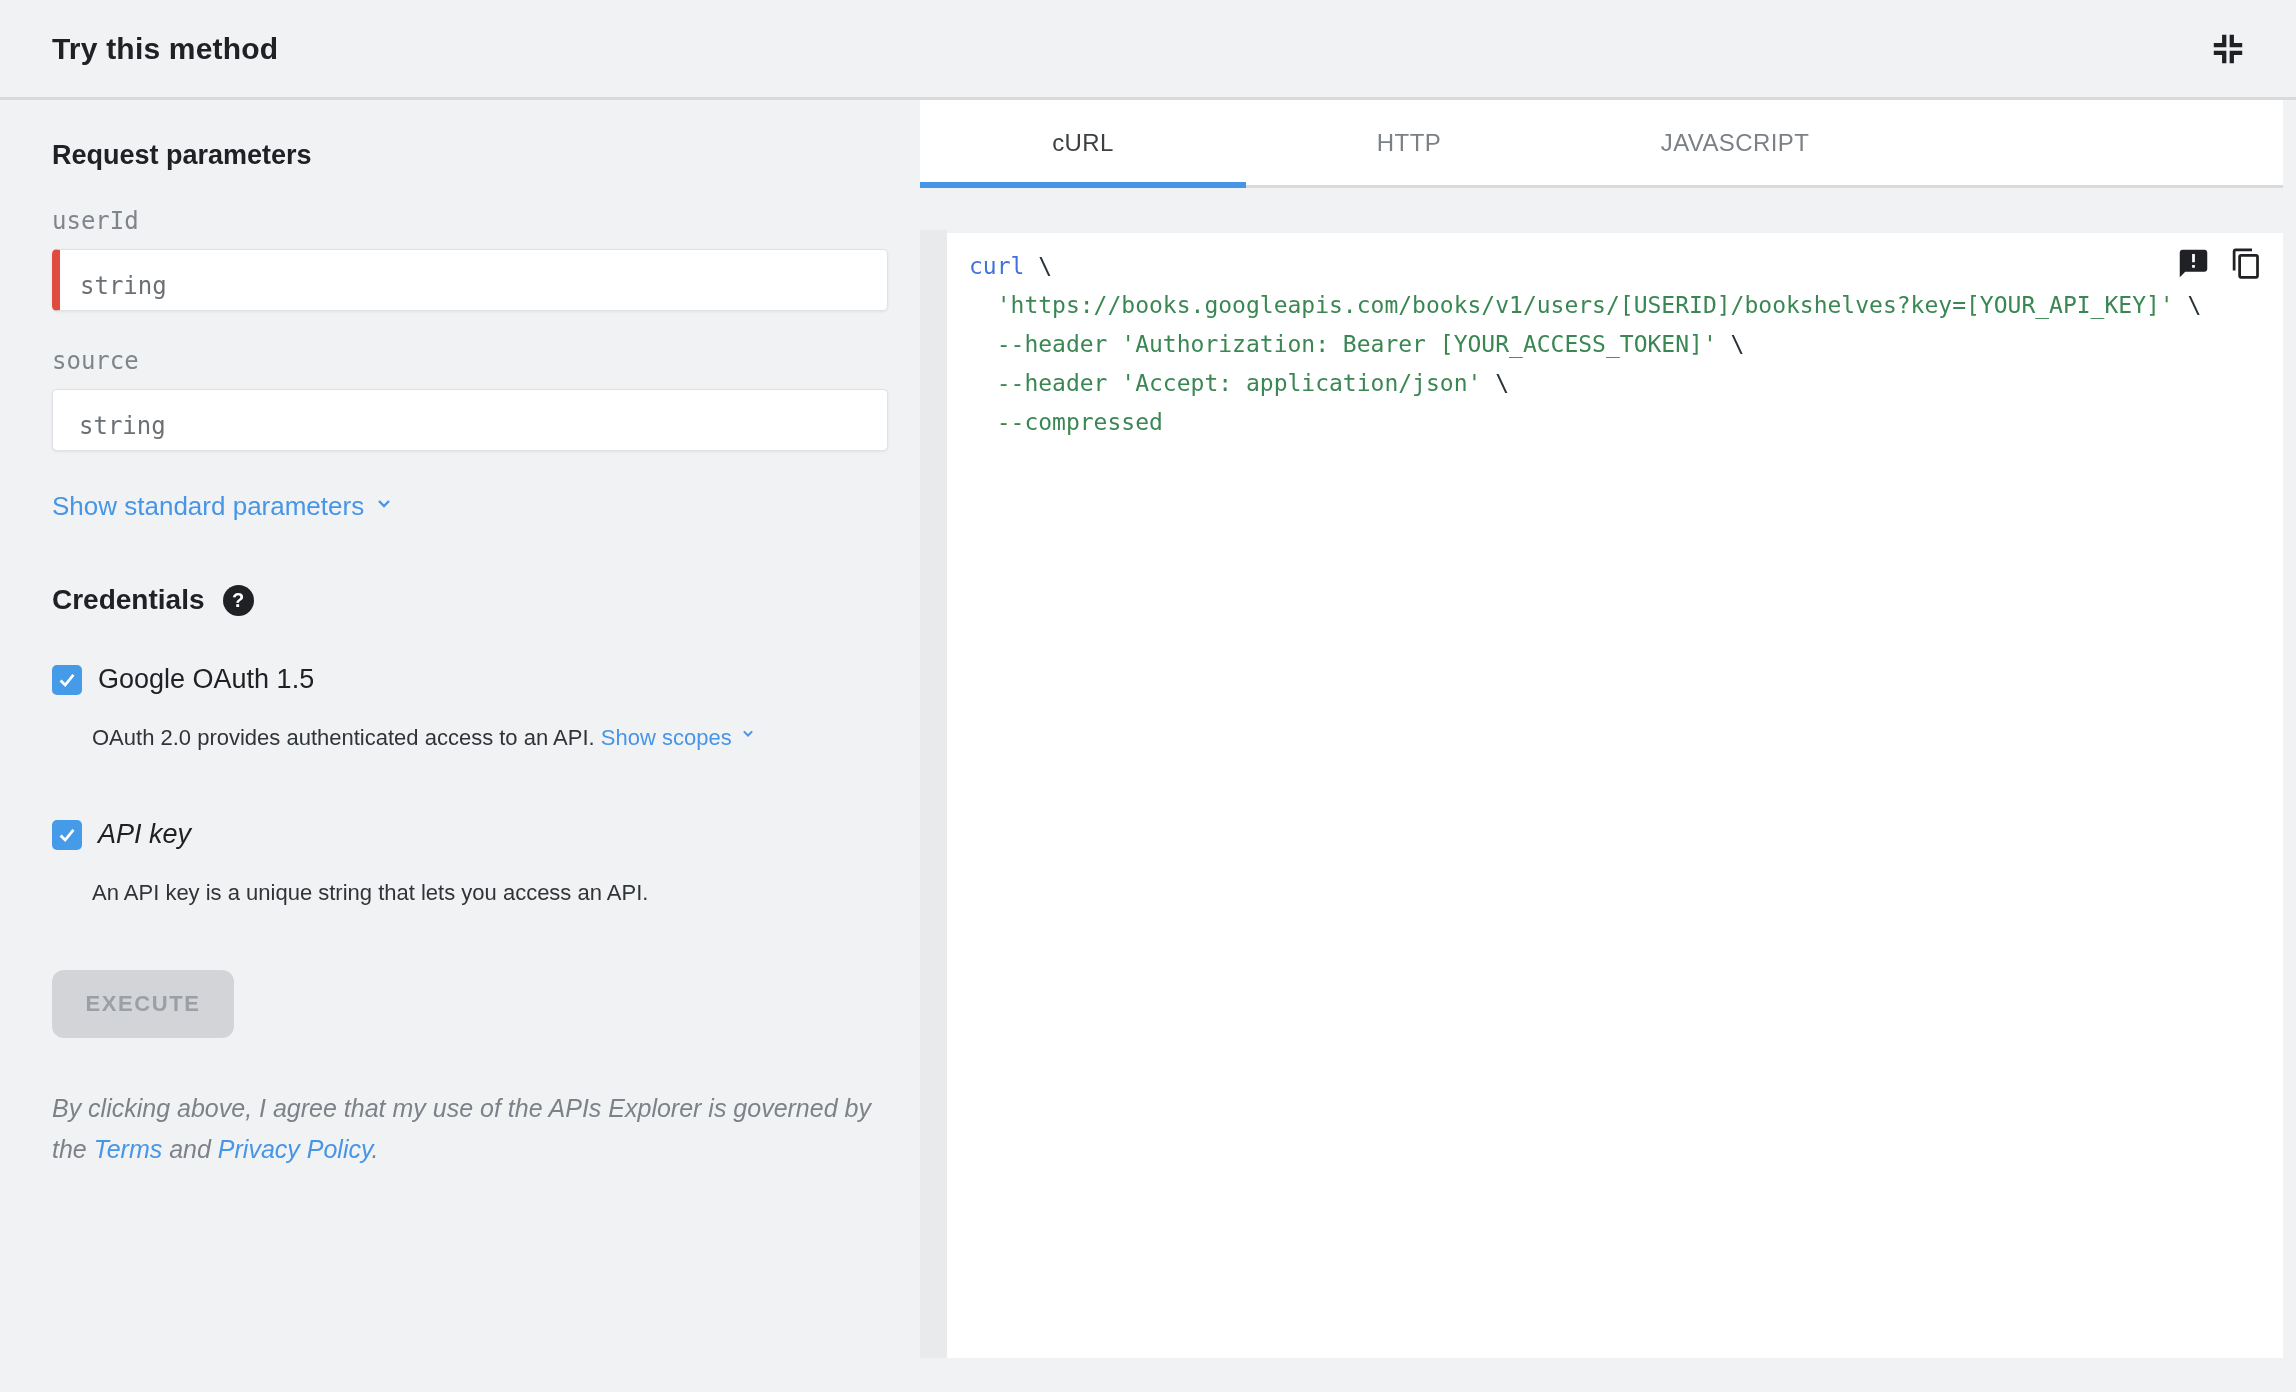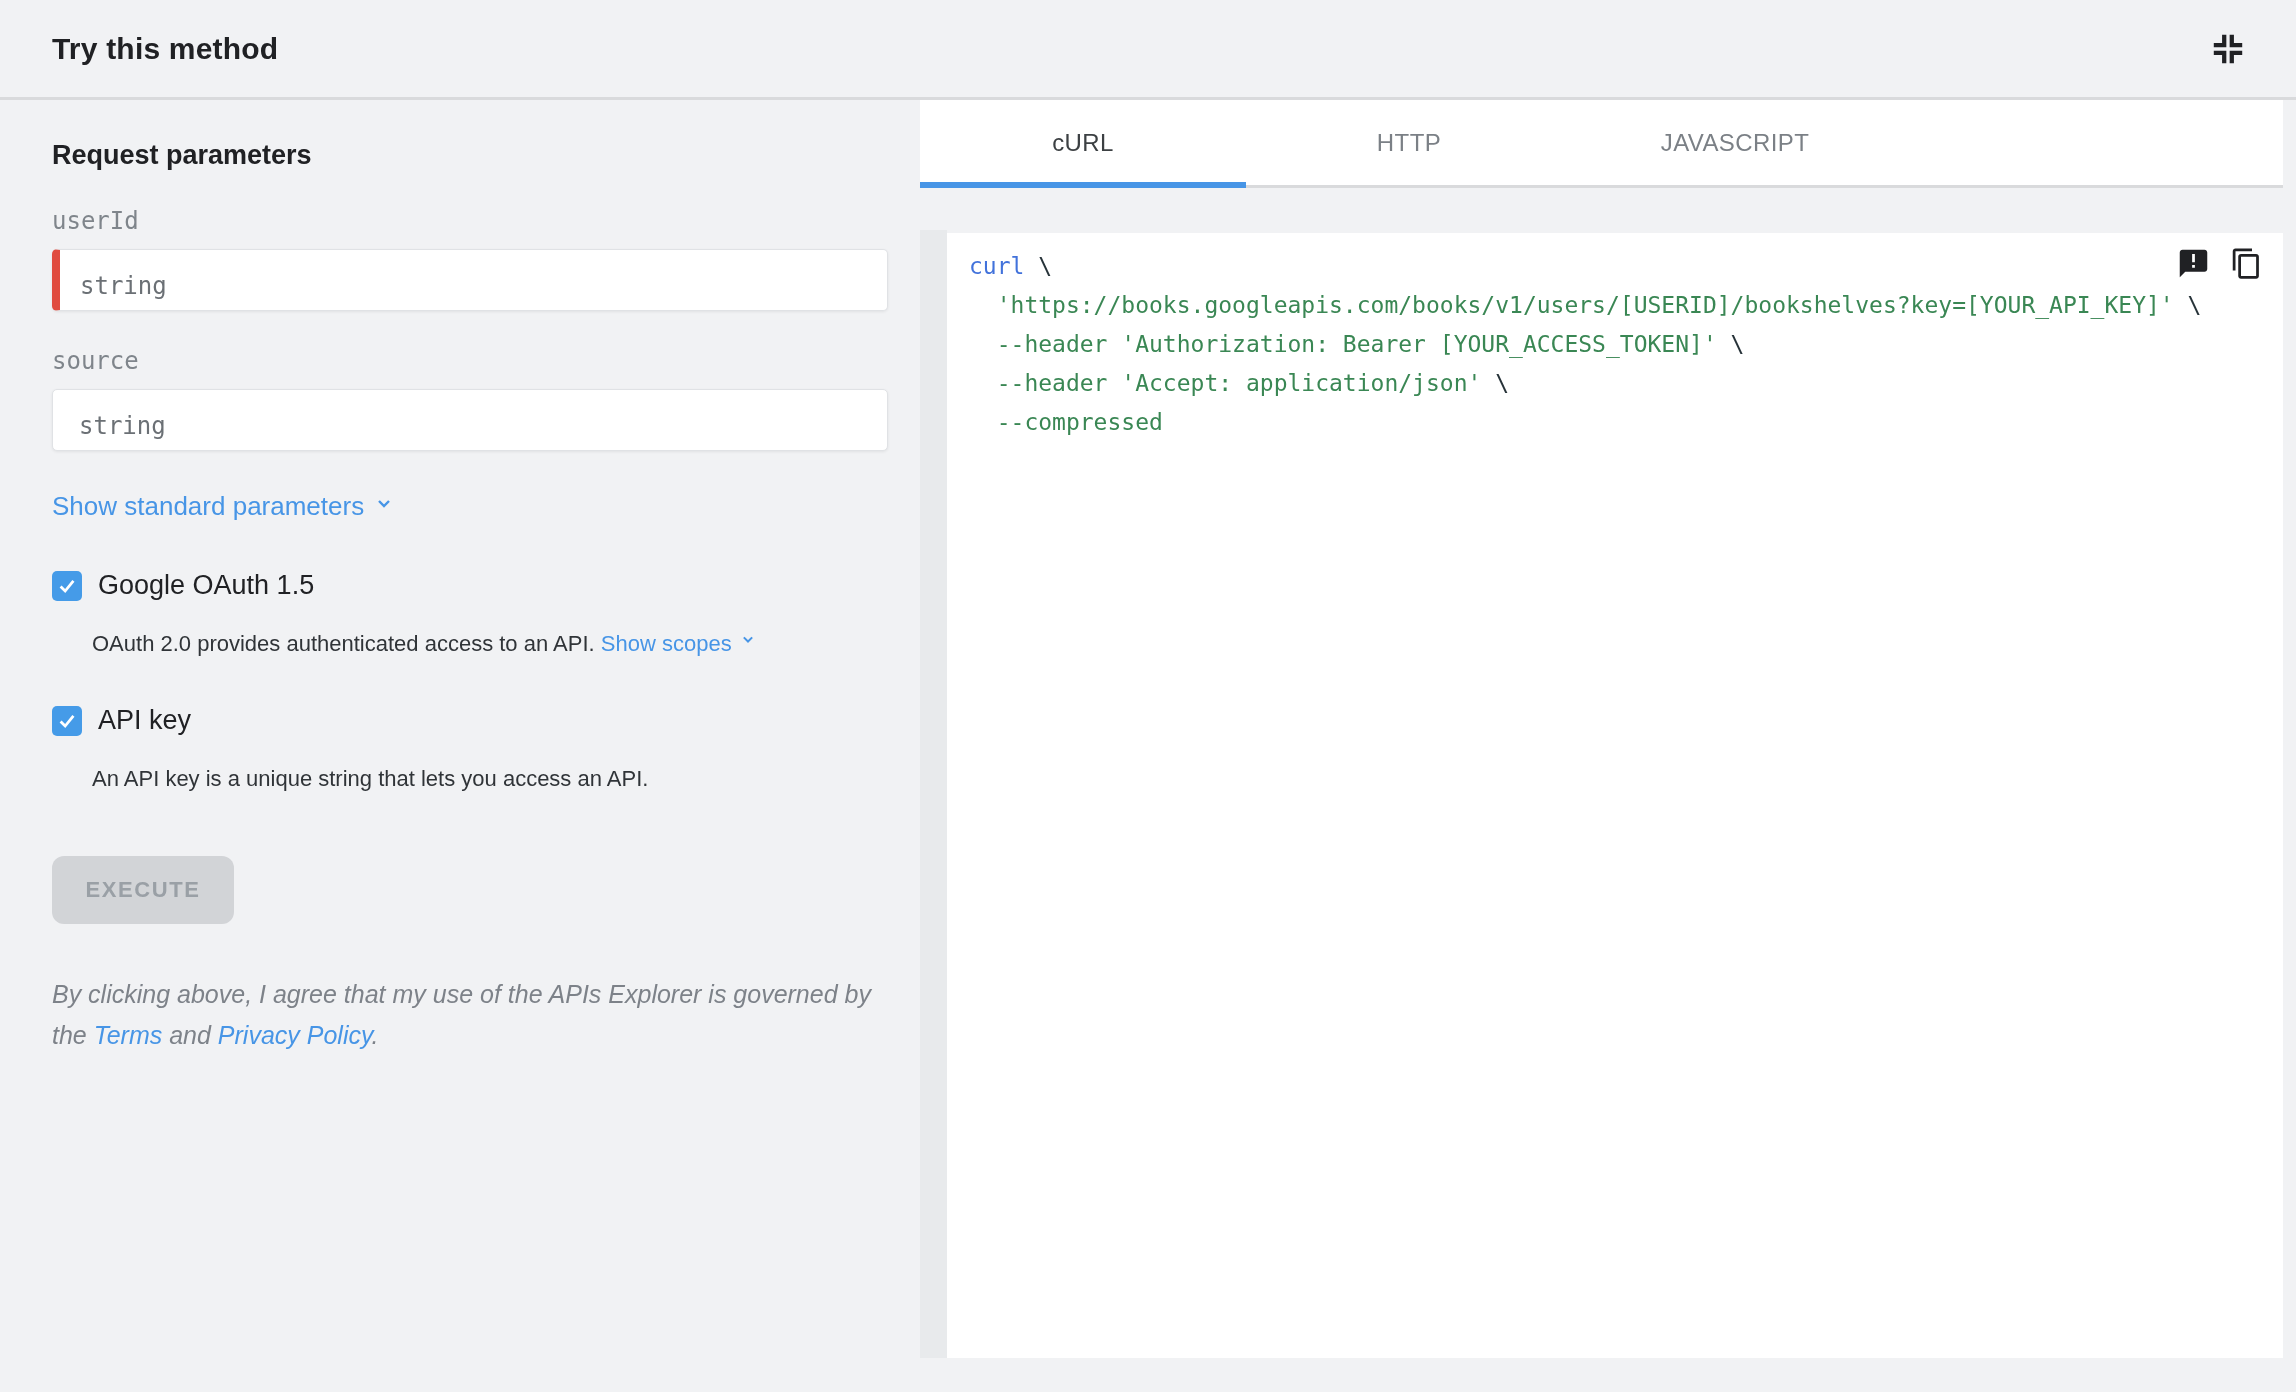--- a/index.html
+++ b/index.html
@@ -130,20 +130,24 @@
       <a class="link">
         <span>Show standard parameters</span>
         <span style="display:flex;">
           <svg width="24" height="24" viewBox="0 0 24 24">
               <path d="M7 10l5 5 5-5" fill="none" stroke="currentColor" stroke-width="2.4"></path>
             </svg>
         </span>
       </a>
     </div>
 
+    <div class="credentials-heading">
+      <span class="section-heading" style="font-size:28px;">Credentials</span>
+      <button class="help-circle">?</button>
+    </div>
 
     <div class="cred-row">
       <span class="checkbox" role="checkbox" aria-checked="true">
         <span style="display:flex;">
           <svg width="22" height="22" viewBox="0 0 24 24">
               <path d="M5 12.5l5 5 9-11" fill="none" stroke="#fff" stroke-width="3"></path>
             </svg>
         </span>
       </span>
       <span class="cred-label">Google OAuth 1.5</span>
@@ -153,21 +157,21 @@
       <a class="link">
         <span>Show scopes</span>
         <span style="display:inline-flex;vertical-align:middle;">
           <svg width="20" height="20" viewBox="0 0 24 24">
               <path d="M7 10l5 5 5-5" fill="none" stroke="currentColor" stroke-width="2.4"></path>
             </svg>
         </span>
       </a>
     </div>
 
-    <div class="cred-row" style="margin-top:46px;">
+    <div class="cred-row" style="margin-top:66px;font-style:italic;">
       <span class="checkbox" role="checkbox" aria-checked="true">
         <span style="display:flex;">
           <svg width="22" height="22" viewBox="0 0 24 24">
               <path d="M5 12.5l5 5 9-11" fill="none" stroke="#fff" stroke-width="3"></path>
             </svg>
         </span>
       </span>
       <span class="cred-label">API key</span>
     </div>
     <div class="cred-desc">An API key is a unique string that lets you access an API.</div>

